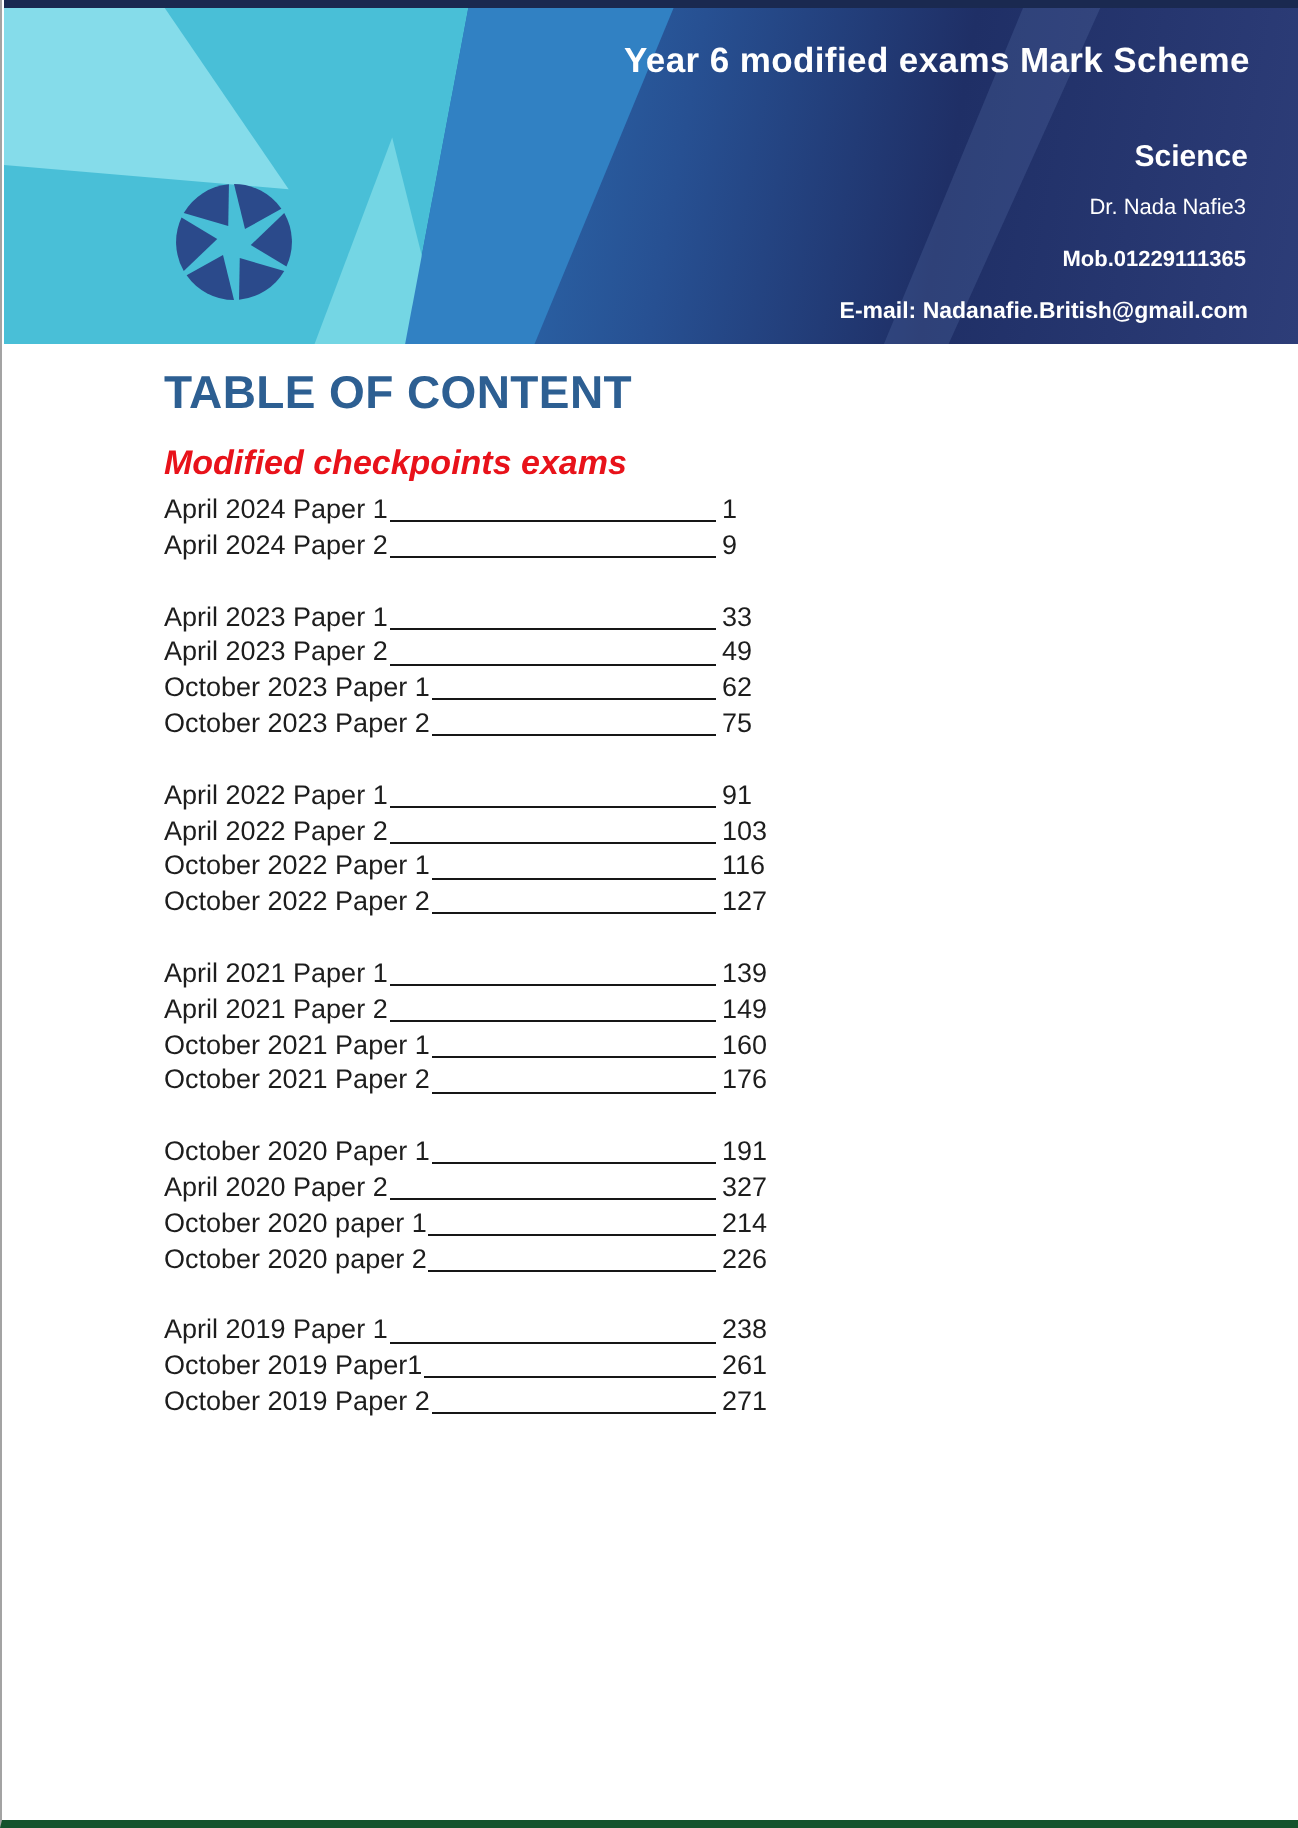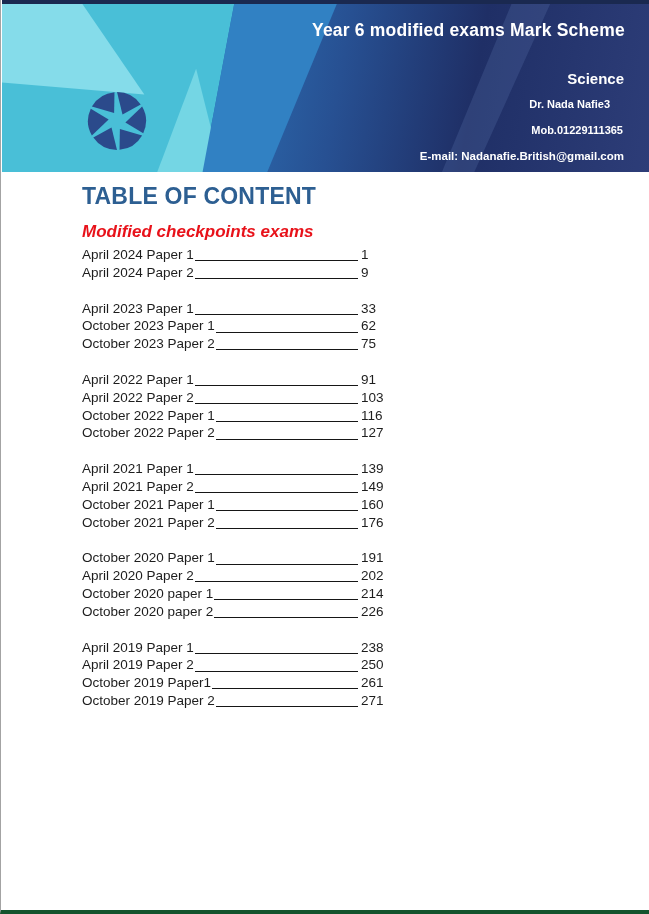--- a/index.html
+++ b/index.html
@@ -25,21 +25,21 @@
   .shape-cyan-band{background:#49bfd7;clip-path:polygon(0 0,36% 0,31% 100%,0 100%);}
   .shape-cyan-light{background:#85dcea;clip-path:polygon(0 0,12% 0,22% 55%,0 48%);}
   .shape-cyan-wedge{background:#74d6e4;clip-path:polygon(24% 100%,30% 40%,34% 100%);}
   .shape-blue-facet{background:#3181c3;clip-path:polygon(36% 0,52% 0,41% 100%,31% 100%);}
   .shape-navy-streak{background:rgba(130,160,215,0.16);clip-path:polygon(79% 0,85% 0,73% 100%,68% 100%);}
   .shape-top-strip{background:#1a2950;height:4px;inset:auto;top:0;left:0;right:0;position:absolute;}
   .hero-logo{position:absolute;left:83px;top:88px;width:64px;height:66px;}
   .hero-text{position:absolute;inset:0;color:#ffffff;text-align:right;}
   .hero-title{position:absolute;top:20px;right:24px;font-size:17.5px;font-weight:bold;letter-spacing:.2px;}
   .hero-subject{position:absolute;top:70px;right:25px;font-size:15px;font-weight:bold;}
-  .hero-author{position:absolute;top:98px;right:39px;font-size:11px;font-weight:bold;}
+  .hero-author{position:absolute;top:98px;right:26px;font-size:11px;font-weight:normal;}
   .hero-mobile{position:absolute;top:124px;right:26px;font-size:11px;font-weight:bold;}
   .hero-email{position:absolute;top:150px;right:25px;font-size:11.5px;font-weight:bold;}
   
   .content{padding:11px 4px 0 81px;}
   .toc-heading{
     margin:0;
     font-size:23px;font-weight:bold;
     color:var(--heading-color,#2d5f92);
     letter-spacing:.2px;
   }
@@ -112,20 +112,25 @@
             <span class="toc-page">9</span>
           </div>
         </div>
         <div class="toc-group">
           <div class="toc-row">
             <span class="toc-label">April 2023 Paper 1</span>
             <span class="toc-leader"></span>
             <span class="toc-page">33</span>
           </div>
           <div class="toc-row">
+            <span class="toc-label">April 2023 Paper 2</span>
+            <span class="toc-leader"></span>
+            <span class="toc-page">49</span>
+          </div>
+          <div class="toc-row">
             <span class="toc-label">October 2023 Paper 1</span>
             <span class="toc-leader"></span>
             <span class="toc-page">62</span>
           </div>
           <div class="toc-row">
             <span class="toc-label">October 2023 Paper 2</span>
             <span class="toc-leader"></span>
             <span class="toc-page">75</span>
           </div>
         </div>
@@ -175,43 +180,38 @@
         </div>
         <div class="toc-group">
           <div class="toc-row">
             <span class="toc-label">October 2020 Paper 1</span>
             <span class="toc-leader"></span>
             <span class="toc-page">191</span>
           </div>
           <div class="toc-row">
             <span class="toc-label">April 2020 Paper 2</span>
             <span class="toc-leader"></span>
-            <span class="toc-page">202</span>
+            <span class="toc-page">327</span>
           </div>
           <div class="toc-row">
             <span class="toc-label">October 2020 paper 1</span>
             <span class="toc-leader"></span>
             <span class="toc-page">214</span>
           </div>
           <div class="toc-row">
             <span class="toc-label">October 2020 paper 2</span>
             <span class="toc-leader"></span>
             <span class="toc-page">226</span>
           </div>
         </div>
         <div class="toc-group">
           <div class="toc-row">
             <span class="toc-label">April 2019 Paper 1</span>
             <span class="toc-leader"></span>
             <span class="toc-page">238</span>
-          </div>
-          <div class="toc-row">
-            <span class="toc-label">April 2019 Paper 2</span>
-            <span class="toc-leader"></span>
-            <span class="toc-page">250</span>
           </div>
           <div class="toc-row">
             <span class="toc-label">October 2019 Paper1</span>
             <span class="toc-leader"></span>
             <span class="toc-page">261</span>
           </div>
           <div class="toc-row">
             <span class="toc-label">October 2019 Paper 2</span>
             <span class="toc-leader"></span>
             <span class="toc-page">271</span>

